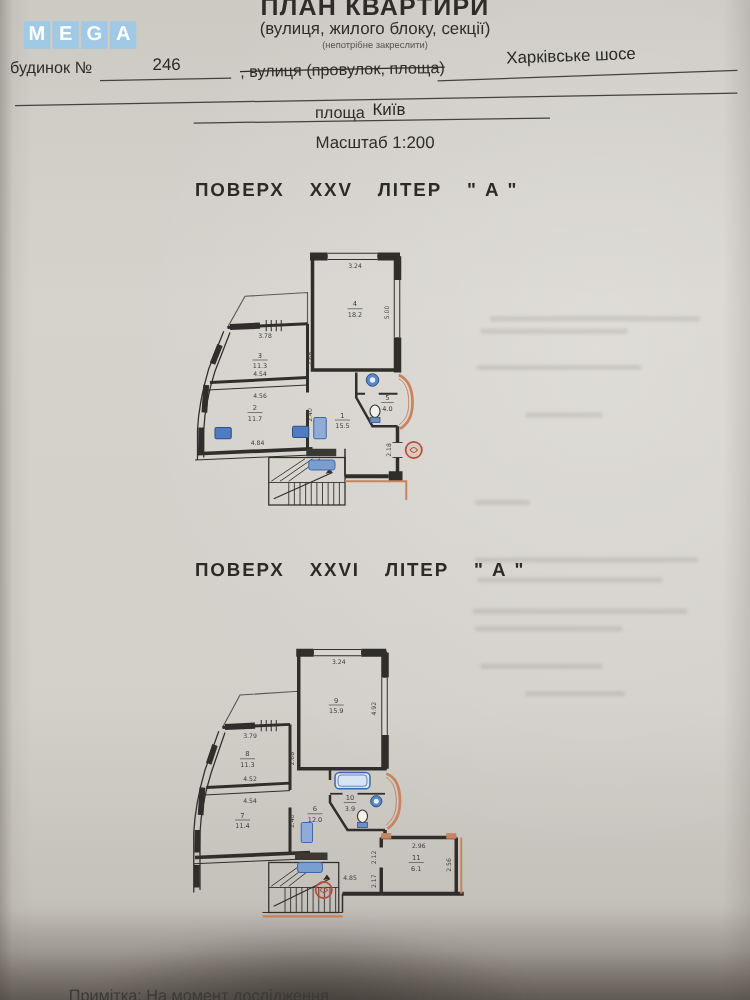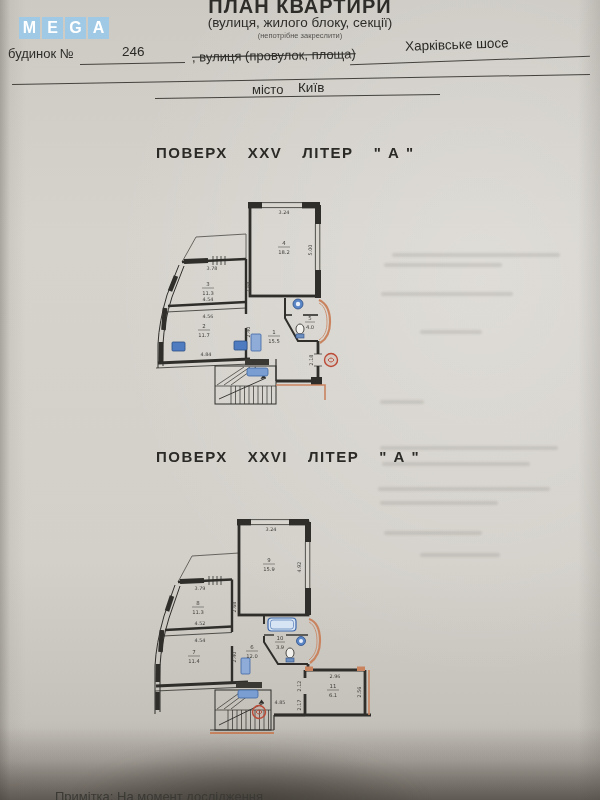--- a/index.html
+++ b/index.html
@@ -56,24 +56,25 @@
   <div class="abs ctr subtitle" style="top:15px;">(вулиця, жилого блоку, секції)</div>
   <div class="abs ctr tiny" style="top:31px;">(непотрібне закреслити)</div>
 
   <div class="abs formtxt" style="left:8px;top:46px;">будинок №</div>
   <div class="abs uline" style="left:80px;top:63px;width:105px;transform:rotate(-1deg);"></div>
   <div class="abs hand" style="left:122px;top:44px;">246</div>
   <div class="abs formtxt strike" style="left:192px;top:48px;transform:rotate(-1.2deg);">, вулиця (провулок, площа)</div>
   <div class="abs uline" style="left:350px;top:60px;width:240px;transform:rotate(-2deg);"></div>
   <div class="abs hand" style="left:405px;top:37px;transform:rotate(-2deg);">Харківське шосе</div>
   <div class="abs uline" style="left:12px;top:79px;width:578px;transform:rotate(-1deg);"></div>
-  <div class="abs formtxt" style="left:252px;top:82px;">місто</div>
+  <div class="abs formtxt" style="left:252px;top:82px;">площа</div>
   <div class="abs hand" style="left:298px;top:80px;">Київ</div>
   <div class="abs uline" style="left:155px;top:96px;width:285px;transform:rotate(-0.8deg);"></div>
 
+  <div class="abs ctr scale" style="top:106px;">Масштаб 1:200</div>
 
   <div class="abs plan-heading" style="left:156px;top:144px;">
     <span>ПОВЕРХ</span>
     <span>XXV</span>
     <span>ЛІТЕР</span>
     <span>" А "</span>
   </div>
 
   <svg class="plan" style="left:128px;top:192px;" width="260" height="244" viewBox="0 0 260 244">
     <g stroke="#2f2e2a" fill="none" stroke-linecap="butt">

